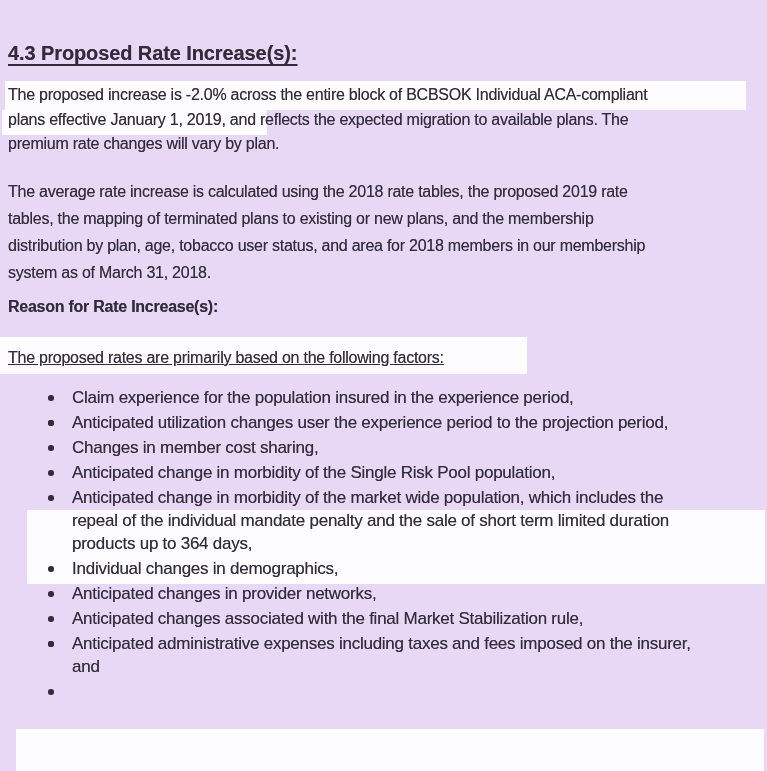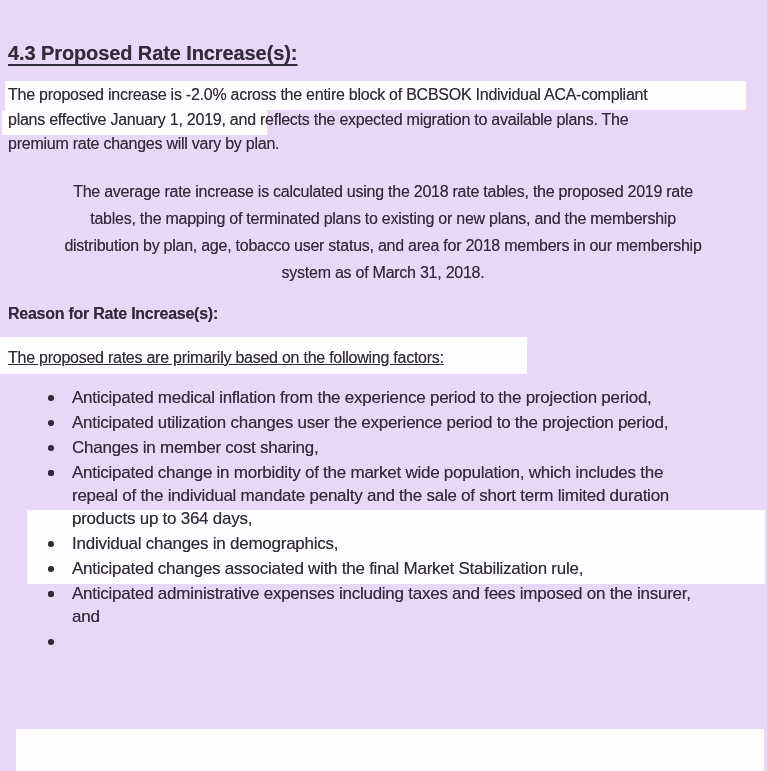--- a/index.html
+++ b/index.html
@@ -47,23 +47,23 @@
     left: 8px; top: 11px;
     font-size: 20px;
     font-weight: bold;
     line-height: 28px;
     text-decoration: underline;
     text-decoration-thickness: 2px;
     text-underline-offset: 4px;
     letter-spacing: -0.1px;
   }
   .para-1 { left: 8px; top: 55px;  width: 748px; line-height: 24.5px; }
-  .para-2 { left: 8px; top: 150px; width: 750px; line-height: 27px; text-align: center; }
+  .para-2 { left: 8px; top: 150px; width: 750px; line-height: 27px; }
   .reason-heading {
-    left: 8px; top: 274px;
+    left: 8px; top: 267px;
     font-weight: bold;
     line-height: 24px;
   }
   .factors-intro { left: 8px; top: 318px; width: 540px; text-decoration: underline; }
 
   .factors-list {
     position: absolute;
     left: 72px; top: 358px;
     width: 692px;
     margin: 0; padding: 0;
@@ -105,28 +105,30 @@
   <div class="block para-2">The average rate increase is calculated using the 2018 rate tables, the proposed 2019 rate
 tables, the mapping of terminated plans to existing or new plans, and the membership
 distribution by plan, age, tobacco user status, and area for 2018 members in our membership
 system as of March 31, 2018.</div>
 
   <div class="block reason-heading">Reason for Rate Increase(s):</div>
 
   <div class="block factors-intro">The proposed rates are primarily based on the following factors:</div>
 
   <ul class="factors-list">
-    <li><span class="bullet"></span><span>Anticipated medical inflation from the experience period to the projection period,</span></li>
+    <li><span class="bullet"></span><span>Claim experience for the population insured in the experience period,</span></li>
+    <li><span class="bullet"></span></li>
     <li><span class="bullet"></span><span>Anticipated utilization changes user the experience period to the projection period,</span></li>
     <li><span class="bullet"></span><span>Changes in member cost sharing,</span></li>
-    <li><span class="bullet"></span></li>
+    <li><span class="bullet"></span><span>Anticipated change in morbidity of the Single Risk Pool population,</span></li>
     <li><span class="bullet"></span><span>Anticipated change in morbidity of the market wide population, which includes the
 repeal of the individual mandate penalty and the sale of short term limited duration
 products up to 364 days,</span></li>
     <li><span class="bullet"></span><span>Individual changes in demographics,</span></li>
+    <li><span class="bullet"></span><span>Anticipated changes in provider networks,</span></li>
     <li><span class="bullet"></span><span>Anticipated changes associated with the final Market Stabilization rule,</span></li>
     <li><span class="bullet"></span></li>
     <li><span class="bullet"></span><span>Anticipated administrative expenses including taxes and fees imposed on the insurer,
 and</span></li>
     <li><span class="bullet"></span></li>
   </ul>
 
 </div>
 
 </body></html>

